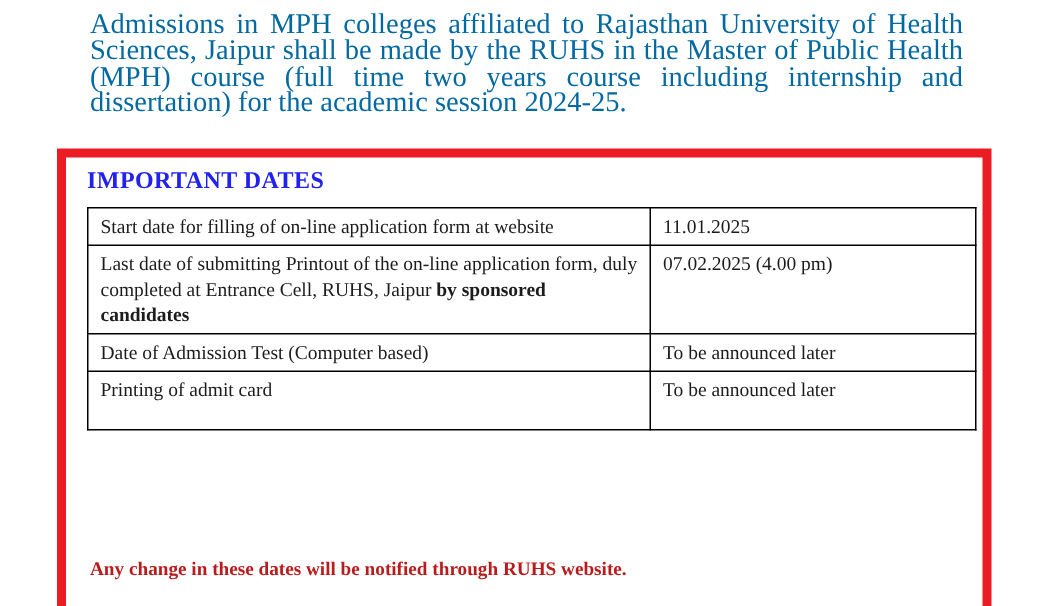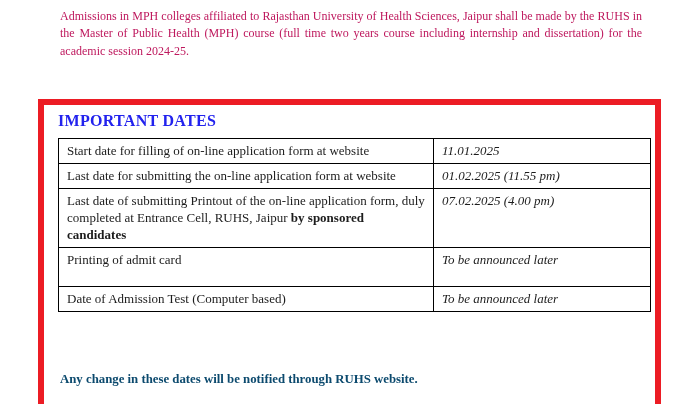--- a/index.html
+++ b/index.html
@@ -7,24 +7,24 @@
   body {
     position: relative;
     font-family: "Liberation Serif", "DejaVu Serif", serif;
     color: #1a1a1a;
     overflow: hidden;
   }
   .intro {
     position: absolute;
     left: 60px; top: 8px;
     width: 582px;
-    font-size: 12px;
+    font-size: 19px;
     line-height: 17.4px;
     text-align: justify;
-    color: #be185d;
+    color: #0369a1;
   }
   .highlight-box {
     position: absolute;
     left: 38px; top: 99px;
     width: 623px; height: 340px;
     border: 6px solid #ec1c24;
     background: #ffffff;
     padding: 5px 0 0 14px;
   }
   .dates-title {
@@ -42,29 +42,29 @@
     border-radius: 24px;
   }
   .dates-table td {
     border: 1px solid #000000;
     vertical-align: top;
     padding: 3px 8px 4px 8px;
     line-height: 17px;
     color: #1c1c1c;
   }
   .dates-table td.label-cell { width: 375px; }
-  .dates-table td.value-cell { width: 217px; font-style: italic; }
+  .dates-table td.value-cell { width: 217px; }
   .dates-table tr:nth-child(4) td { padding-bottom: 18px; }
   .lbl-bold { font-weight: bold; }
   .footer-note {
     position: absolute;
     left: 60px; top: 372px;
     font-size: 12.8px;
     font-weight: bold;
-    color: #0c4a6e;
+    color: #b91c1c;
   }
 </style>
 </head>
 <body>
 
 <div>
 
   <p class="intro">Admissions in MPH colleges affiliated to Rajasthan University of Health Sciences, Jaipur shall be made by the RUHS in the Master of Public Health (MPH) course (full time two years course including internship and dissertation) for the academic session 2024-25.</p>
 
   <div class="highlight-box" style="border-color: rgb(236, 28, 36);">
@@ -72,37 +72,33 @@
     <h2 class="dates-title" style="color: rgb(34, 34, 238);">IMPORTANT DATES</h2>
 
     <table class="dates-table">
       <tbody>
   <tr>
     <td class="label-cell"><span class="lbl">Start date for filling of on-line application form at website</span><span class="lbl-bold"></span></td>
     <td class="value-cell">11.01.2025</td>
   </tr>
 
 
-  <tr>
-    <td class="label-cell"><span class="lbl">Last date for submitting the on-line application form at website</span><span class="lbl-bold"></span></td>
-    <td class="value-cell">01.02.2025 (11.55 pm)</td>
-  </tr>
 
   <tr>
     <td class="label-cell"><span class="lbl">Last date of submitting Printout of the on-line application form, duly completed at Entrance Cell, RUHS, Jaipur </span><span class="lbl-bold">by sponsored candidates</span></td>
     <td class="value-cell">07.02.2025 (4.00 pm)</td>
   </tr>
 
   <tr>
-    <td class="label-cell"><span class="lbl">Printing of admit card</span><span class="lbl-bold"></span></td>
+    <td class="label-cell"><span class="lbl">Date of Admission Test (Computer based)</span><span class="lbl-bold"></span></td>
     <td class="value-cell">To be announced later</td>
   </tr>
 
   <tr>
-    <td class="label-cell"><span class="lbl">Date of Admission Test (Computer based)</span><span class="lbl-bold"></span></td>
+    <td class="label-cell"><span class="lbl">Printing of admit card</span><span class="lbl-bold"></span></td>
     <td class="value-cell">To be announced later</td>
   </tr>
 
 </tbody>
     </table>
   </div>
 
   <p class="footer-note">Any change in these dates will be notified through RUHS website.</p>
 
 </div>

